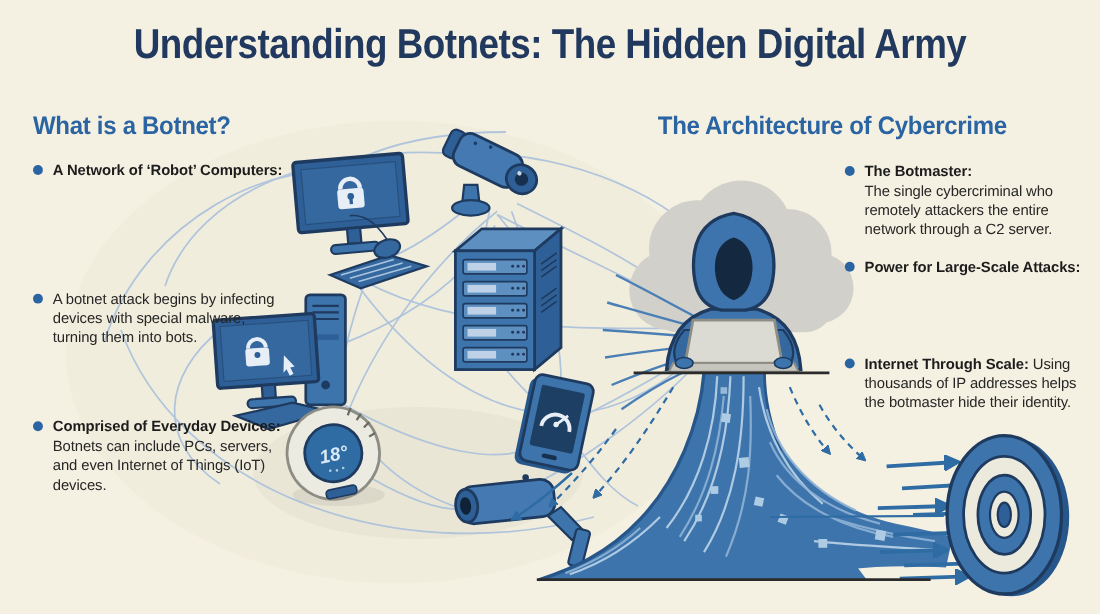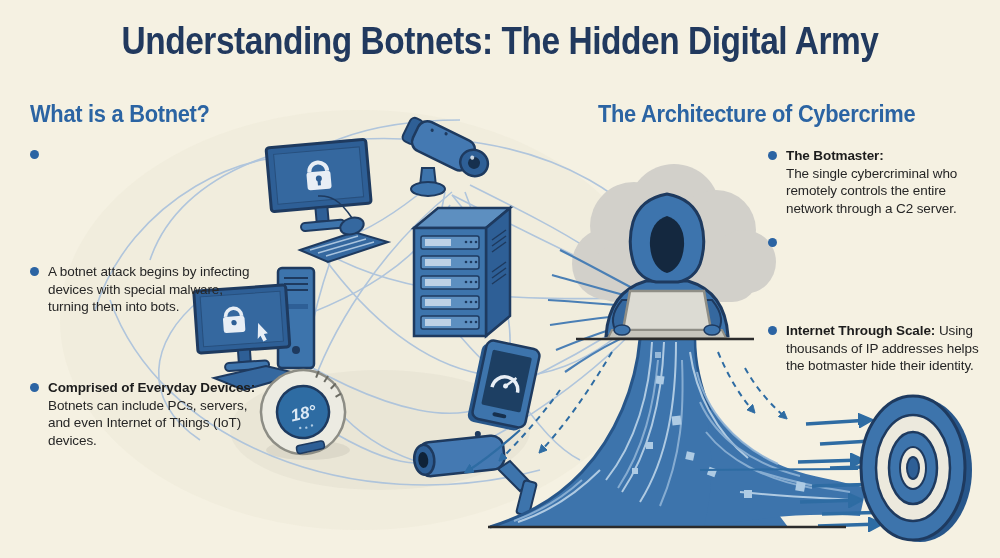--- a/index.html
+++ b/index.html
@@ -325,35 +325,35 @@
   </g>
 </svg>
 
 <h1 class="title">Understanding Botnets: The Hidden Digital Army</h1>
 
 <h2 class="heading" id="heading-left">What is a Botnet?</h2>
 <h2 class="heading" id="heading-right">The Architecture of Cybercrime</h2>
 
 <div class="bullet col-left" style="top:146px">
   <span class="dot"></span>
-  <p></p>
+  <p><b class="block">A Network of ‘Robot’ Computers:</b></p>
 </div>
 <div class="bullet col-left" style="top:263px">
   <span class="dot"></span>
   <p><span>A botnet attack begins by infecting devices with special malware, turning them into bots.</span></p>
 </div>
 <div class="bullet col-left" style="top:379px">
   <span class="dot"></span>
   <p><b>Comprised of Everyday Devices:</b> <span>Botnets can include PCs, servers, and even Internet of Things (IoT) devices.</span></p>
 </div>
 
 <div class="bullet col-right" style="top:147px">
   <span class="dot"></span>
-  <p><b class="block">The Botmaster:</b><span>The single cybercriminal who remotely controls the entire network through a C2 server.</span></p>
+  <p><b class="block">The Botmaster:</b><span>The single cybercriminal who remotely attackers the entire network through a C2 server.</span></p>
 </div>
 <div class="bullet col-right" style="top:234px">
   <span class="dot"></span>
-  <p></p>
+  <p><b class="block">Power for Large-Scale Attacks:</b></p>
 </div>
 <div class="bullet col-right" style="top:322px">
   <span class="dot"></span>
   <p><b>Internet Through Scale:</b> <span>Using thousands of IP addresses helps the botmaster hide their identity.</span></p>
 </div>
 
 </body></html>

